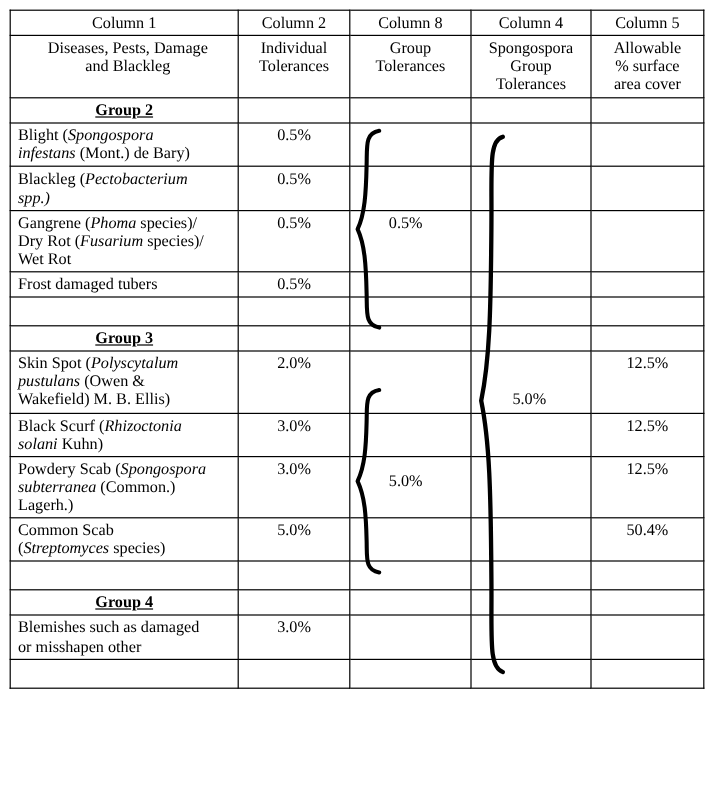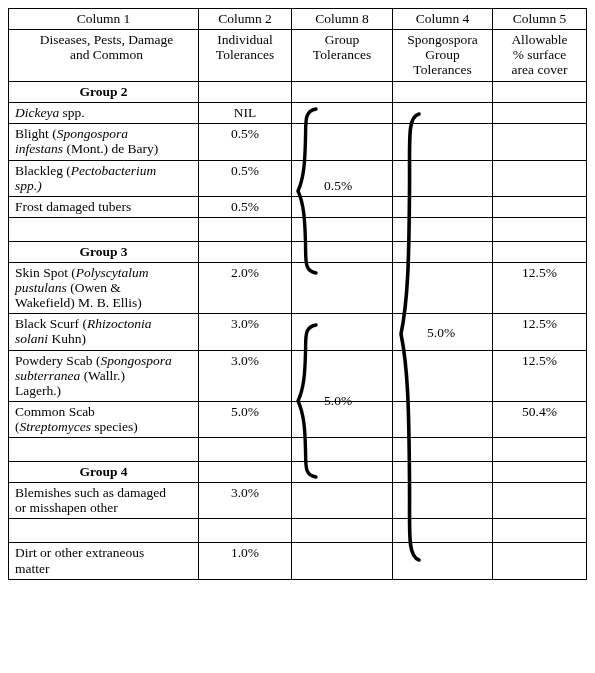--- a/index.html
+++ b/index.html
@@ -50,20 +50,21 @@
     text-align: center;
     vertical-align: top;
     padding-top: 5px;
   }
   td.group-label {
     text-align: center;
     font-weight: bold;
     vertical-align: middle;
     padding-top: 4px;
     padding-bottom: 4px;
+    text-decoration: underline;
   }
   td.c1cell {
     text-align: left;
   }
   td.num {
     text-align: center;
   }
   td.blankrow {
     height: 18px;
   }
@@ -105,21 +106,21 @@
         <td class="colhdr">Column 1</td>
         <td class="colhdr">Column 2</td>
         <td class="colhdr">Column 8</td>
         <td class="colhdr">Column 4</td>
         <td class="colhdr">Column 5</td>
       </tr>
 
       <tr>
         <td class="subhdr" style="height:46px;padding-left:12px;">
           <span>Diseases, Pests, Damage</span><br>
-          <span>and Common</span>
+          <span>and Blackleg</span>
         </td>
         <td class="subhdr">
           <span>Individual</span><br>
           <span>Tolerances</span>
         </td>
         <td class="subhdr">
           <span>Group</span><br>
           <span>Tolerances</span>
         </td>
         <td class="subhdr">
@@ -135,29 +136,20 @@
       </tr>
 
       <tr>
         <td class="group-label">Group 2</td>
         <td class="plain"></td>
         <td class="plain"></td>
         <td class="plain"></td>
         <td class="plain"></td>
       </tr>
 
-      <tr>
-        <td class="c1cell">
-          <span class="ital">Dickeya</span><span> spp.</span>
-        </td>
-        <td class="num">NIL</td>
-        <td class="plain"></td>
-        <td class="plain"></td>
-        <td class="plain"></td>
-      </tr>
 
       <tr>
         <td class="c1cell">
           <span>Blight (</span><span class="ital">Spongospora</span><br><span class="ital">infestans</span><span> (Mont.) de Bary)</span>
         </td>
         <td class="num">0.5%</td>
         <td class="plain"></td>
         <td class="plain"></td>
         <td class="plain"></td>
       </tr>
@@ -165,20 +157,29 @@
       <tr>
         <td class="c1cell">
           <span>Blackleg (</span><span class="ital">Pectobacterium</span><br><span class="ital">spp.)</span>
         </td>
         <td class="num">0.5%</td>
         <td class="plain"></td>
         <td class="plain"></td>
         <td class="plain"></td>
       </tr>
 
+      <tr>
+        <td class="c1cell">
+          <span>Gangrene (</span><span class="ital">Phoma</span><span> species)/</span><br><span>Dry Rot (</span><span class="ital">Fusarium</span><span> species)/</span><br><span>Wet Rot</span>
+        </td>
+        <td class="num">0.5%</td>
+        <td class="plain"></td>
+        <td class="plain"></td>
+        <td class="plain"></td>
+      </tr>
 
       <tr>
         <td class="c1cell">Frost damaged tubers</td>
         <td class="num">0.5%</td>
         <td class="plain"></td>
         <td class="plain"></td>
         <td class="plain"></td>
       </tr>
 
       <tr>
@@ -212,21 +213,21 @@
           <span>Black Scurf (</span><span class="ital">Rhizoctonia</span><br><span class="ital">solani</span><span> Kuhn)</span>
         </td>
         <td class="num">3.0%</td>
         <td class="plain"></td>
         <td class="plain"></td>
         <td class="num">12.5%</td>
       </tr>
 
       <tr>
         <td class="c1cell">
-          <span>Powdery Scab (</span><span class="ital">Spongospora</span><br><span class="ital">subterranea</span><span> (Wallr.)</span><br><span>Lagerh.)</span>
+          <span>Powdery Scab (</span><span class="ital">Spongospora</span><br><span class="ital">subterranea</span><span> (Common.)</span><br><span>Lagerh.)</span>
         </td>
         <td class="num">3.0%</td>
         <td class="plain"></td>
         <td class="plain"></td>
         <td class="num">12.5%</td>
       </tr>
 
       <tr>
         <td class="c1cell">
           <span>Common Scab</span><br><span>(</span><span class="ital">Streptomyces</span><span> species)</span>
@@ -265,29 +266,20 @@
 
       <tr>
         <td class="blankrow"></td>
         <td class="blankrow"></td>
         <td class="blankrow"></td>
         <td class="blankrow"></td>
         <td class="blankrow"></td>
       </tr>
 
 
-      <tr>
-        <td class="c1cell">
-          <span>Dirt or other extraneous</span><br><span>matter</span>
-        </td>
-        <td class="num">1.0%</td>
-        <td class="plain"></td>
-        <td class="plain"></td>
-        <td class="plain"></td>
-      </tr>
 
     </tbody>
   </table>
 
   <div class="brace" style="left:296px; top:106px; width:26px; height:170px;">
     <svg width="26" height="170" viewBox="0 0 26 170">
       <path d="M 20 3 C 8 5 10 16 9.5 32 C 9 55 8 72 2 85 C 8 98 9 115 9.5 138 C 10 154 8 165 20 167" fill="none" stroke="#000000" stroke-width="3.4" stroke-linecap="round"></path>
     </svg>
   </div>
   <div class="brace-label" style="left:324px; top:178px;">0.5%</div>

